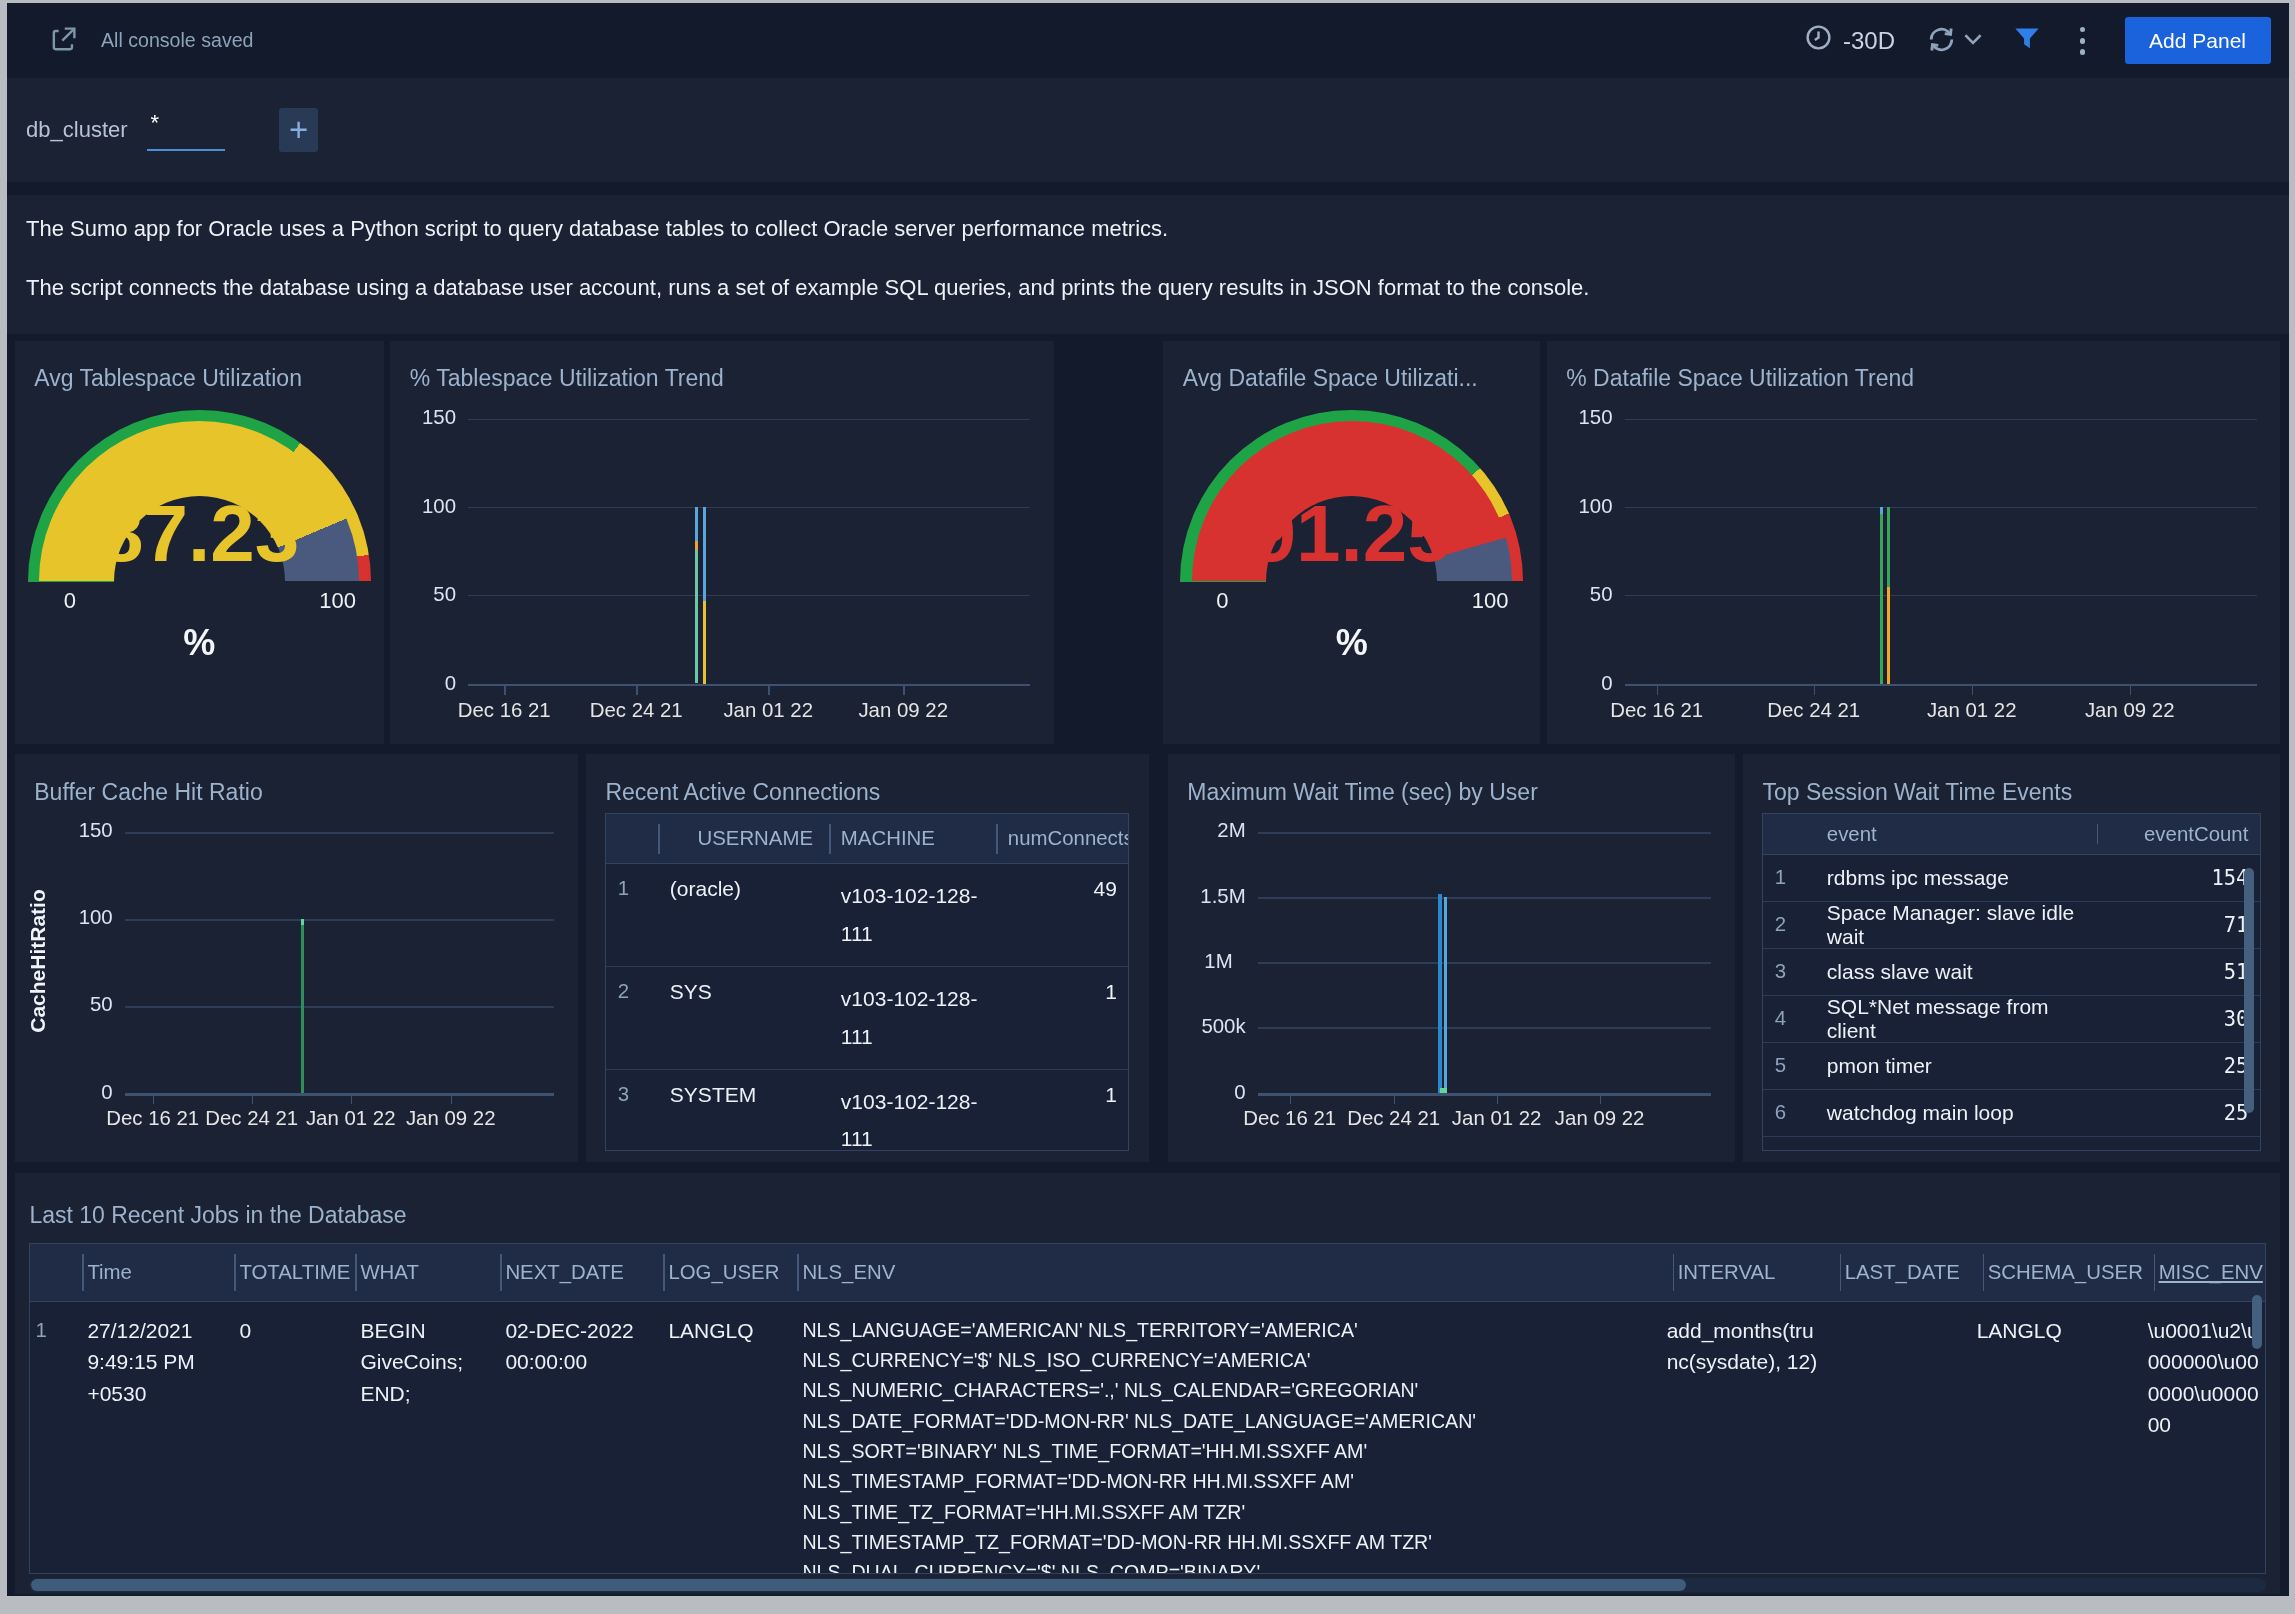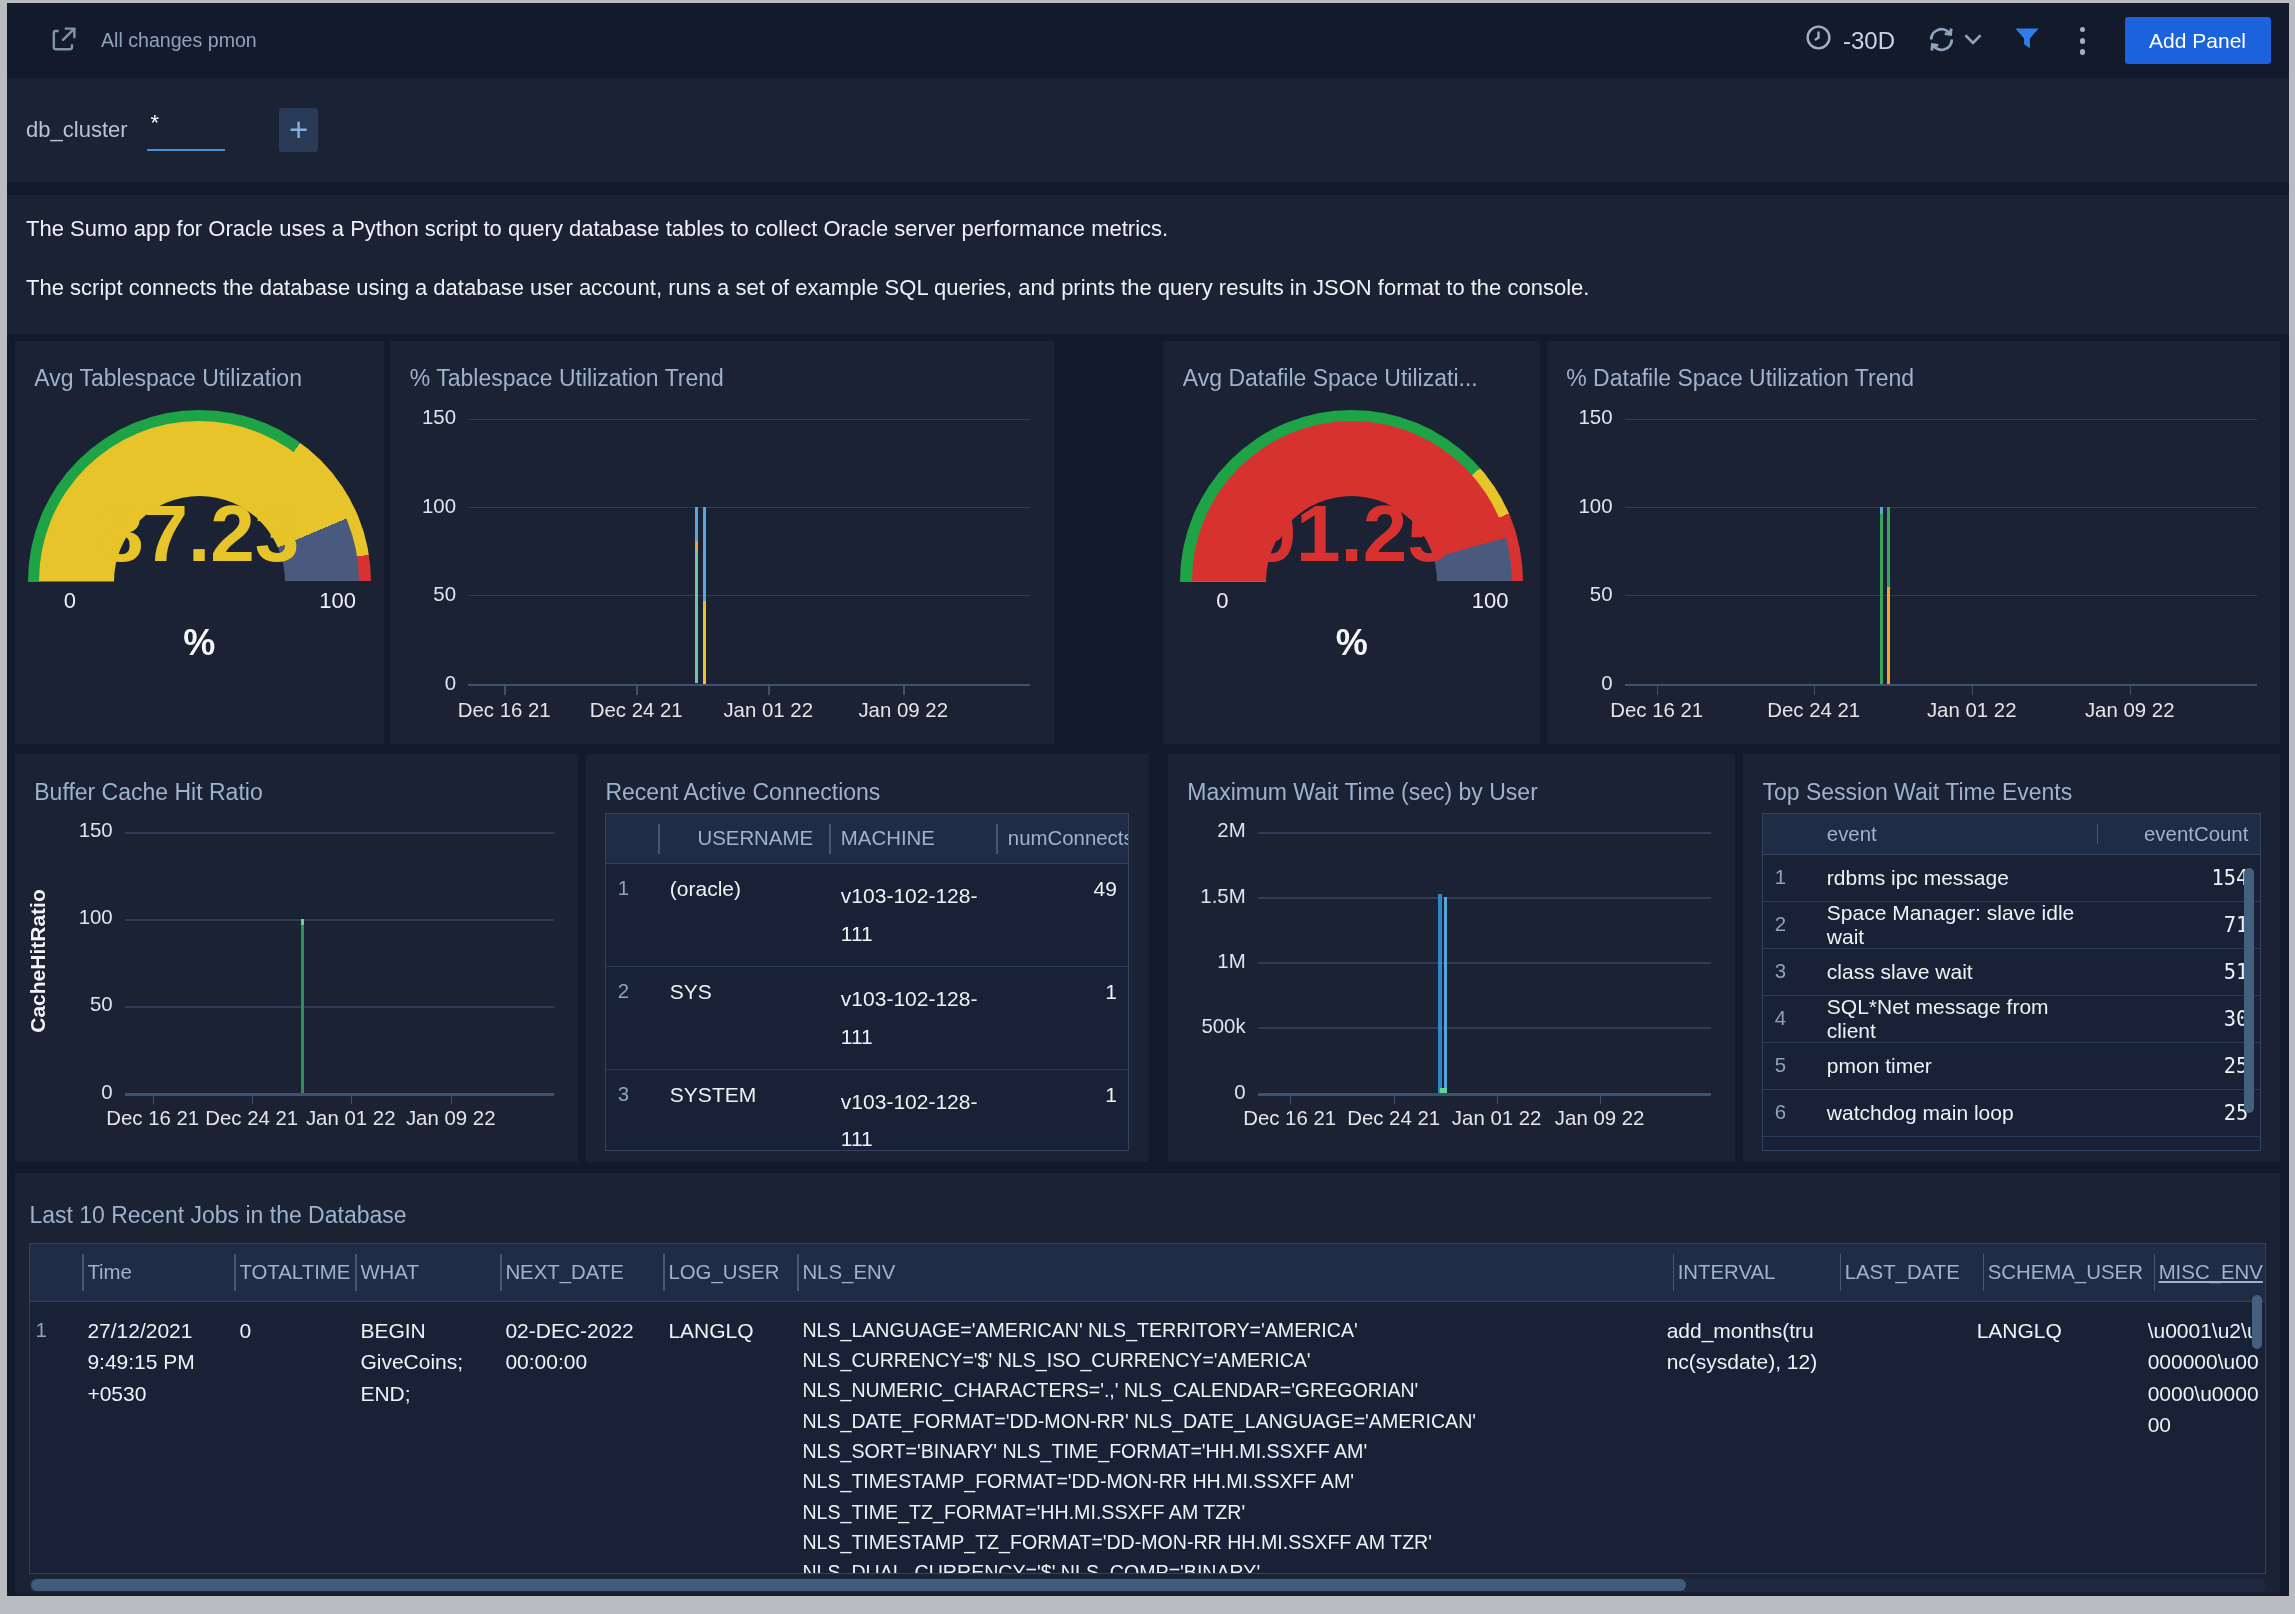--- a/index.html
+++ b/index.html
@@ -90,21 +90,21 @@
 <div class="page">
 
   <div class="topbar">
     <span class="share">
       <svg width="29" height="29" viewBox="0 0 24 24" fill="none" stroke="#7e95ac" stroke-width="2">
         <path d="M8 5H5.5A1.5 1.5 0 0 0 4 6.5v12A1.5 1.5 0 0 0 5.5 20h12a1.5 1.5 0 0 0 1.5-1.5V16"></path>
         <path d="M13 3h8v8"></path>
           <path d="M21 3L11 13"></path>
       </svg>
     </span>
-    <span class="saved">All changes pmon</span>
+    <span class="saved">All console saved</span>
     <div class="tb-right">
       <div class="time-range">
         <span>
           <svg width="29" height="29" viewBox="0 0 24 24" fill="none" stroke="#9fb0c4" stroke-width="2">
             <circle cx="12" cy="12" r="9"></circle>
               <path d="M12 7v5l-3 2"></path>
           </svg>
         </span>
         <span>-30D</span>
       </div>
@@ -300,21 +300,21 @@
     <div class="spacer2"></div>
 
     <div class="panel p-b3">
       <div class="ptitle">Maximum Wait Time (sec) by User</div>
       <div class="chart">
           <div class="gridline base" style="left: 90px; width: 453px; top: 339px;"></div>
           <div class="ylab" style="left: 13px; top: 327px;">0</div>
           <div class="gridline" style="left: 90px; width: 453px; top: 273px;"></div>
           <div class="ylab" style="left: 13px; top: 261px;">500k</div>
           <div class="gridline" style="left: 90px; width: 453px; top: 208px;"></div>
-          <div class="ylab" style="left: 13px; top: 196px;">1M</div>
+          <div class="ylab" style="left: 0; top: 196px;">1M</div>
           <div class="gridline" style="left: 90px; width: 453px; top: 143px;"></div>
           <div class="ylab" style="left: 13px; top: 131px;">1.5M</div>
           <div class="gridline" style="left: 90px; width: 453px; top: 78px;"></div>
           <div class="ylab" style="left: 13px; top: 65px;">2M</div>
           <div class="xtick" style="left: 122px; top: 340px;"></div>
           <div class="xlab" style="left: 122px; top: 353px;">Dec 16 21</div>
           <div class="xtick" style="left: 226px; top: 340px;"></div>
           <div class="xlab" style="left: 226px; top: 353px;">Dec 24 21</div>
           <div class="xtick" style="left: 329px; top: 340px;"></div>
           <div class="xlab" style="left: 329px; top: 353px;">Jan 01 22</div>

